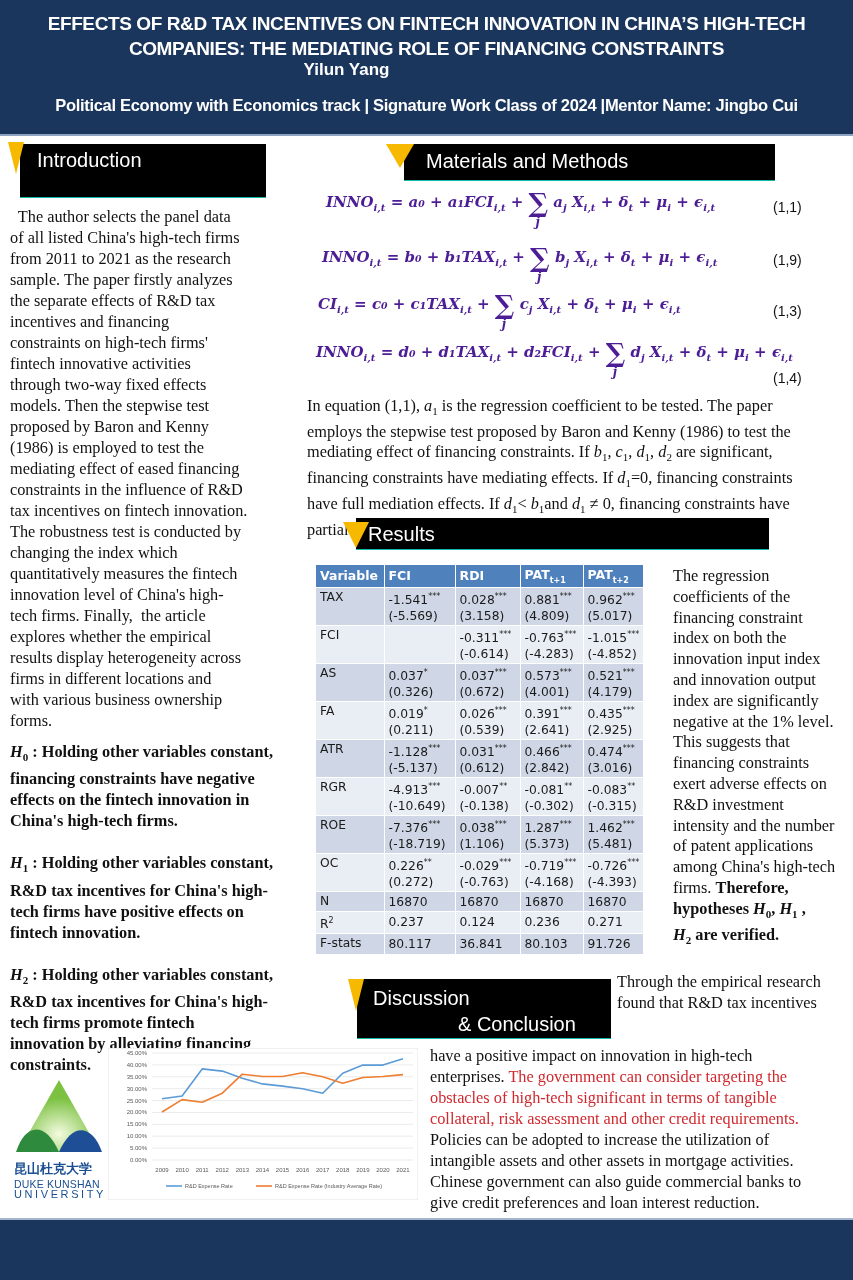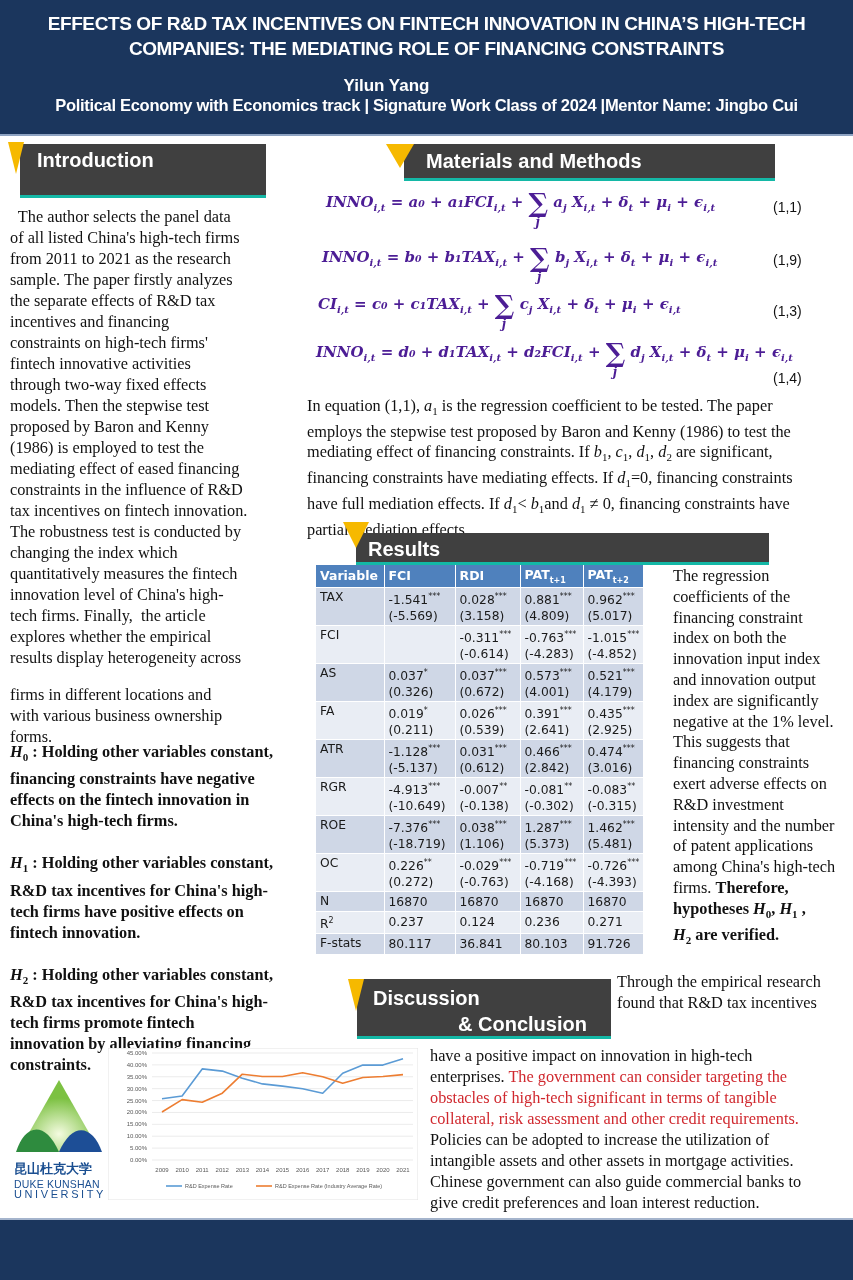--- a/index.html
+++ b/index.html
@@ -4,25 +4,25 @@
 <style>
   * { box-sizing: border-box; margin: 0; padding: 0; }
   html, body { width: 853px; height: 1280px; background: #ffffff; overflow: hidden; }
   body { position: relative; font-family: "Liberation Serif", serif; color: #111; }
 
   
   #header { position: absolute; left: 0; top: 0; width: 853px; height: 136px; background: #1b365d; border-bottom: 2px solid #8ea3c2; color: #fff; text-align: center; font-family: "Liberation Sans", sans-serif; font-weight: bold; }
   #header .title { position: absolute; left: 0; width: 853px; font-size: 19px; line-height: 23px; letter-spacing: -0.4px; }
   #header .t1 { top: 12px; }
   #header .t2 { top: 37px; }
-  #header .author { position: absolute; top: 76px; left: 0; width: 693px; font-size: 17px; margin-left: 40px; }
+  #header .author { position: absolute; top: 60px; left: 0; width: 693px; font-size: 17px; }
   #header .affil { position: absolute; top: 96px; left: 0; width: 853px; font-size: 16.5px; letter-spacing: -0.3px; }
 
   
-  .sec-head { position: absolute; background: #404040; color: #fff; font-family: "Liberation Sans", sans-serif; font-weight: bold; font-size: 20px; border-bottom: 3px solid #14b8a6; }
+  .sec-head { position: absolute; background: #000000; color: #fff; font-family: "Liberation Sans", sans-serif; font-weight: normal; font-size: 20px; border-bottom: 1px solid #14b8a6; }
   .sec-head .lbl { position: absolute; white-space: nowrap; }
   .gold { position: absolute; width: 0; height: 0; border-left: 14px solid transparent; border-right: 14px solid transparent; border-top: 30px solid #f6b900; }
 
   
   .body-text { position: absolute; font-size: 16.3px; line-height: 21px; font-family: "Liberation Serif", serif; color: #111; }
   .hyp { font-weight: bold; }
   .red { color: #d0282e; }
   i.m { font-style: italic; font-weight: bold; }
 
   
@@ -88,21 +88,21 @@
     <div style="white-space: pre;">mediating effect of eased financing</div>
     <div style="white-space: pre;">constraints in the influence of R&amp;D</div>
     <div style="white-space: pre;">tax incentives on fintech innovation.</div>
     <div style="white-space: pre;">The robustness test is conducted by</div>
     <div style="white-space: pre;">changing the index which</div>
     <div style="white-space: pre;">quantitatively measures the fintech</div>
     <div style="white-space: pre;">innovation level of China's high-</div>
     <div style="white-space: pre;">tech firms. Finally,  the article</div>
     <div style="white-space: pre;">explores whether the empirical</div>
     <div style="white-space: pre;">results display heterogeneity across</div>
-    <div style="white-space: pre; margin-top: 16px;">firms in different locations and</div>
+    <div style="white-space: pre;">firms in different locations and</div>
     <div style="white-space: pre;">with various business ownership</div>
     <div style="white-space: pre;">forms.</div>
   </div>
 
 <div class="body-text hyp" id="hypotheses" style="left:10px;top:741px;width:295px;">
     <div>
       <div style="white-space: pre;"><i class="m">H</i><sub style="font-size: 11px;">0</sub> : Holding other variables constant,</div>
       <div style="white-space: pre;">financing constraints have negative</div>
       <div style="white-space: pre;">effects on the fintech innovation in</div>
       <div style="white-space: pre;">China's high-tech firms.</div>
@@ -140,21 +140,21 @@
 
 <div class="body-text" id="methods-para" style="left:307px;top:396px;width:545px;font-size:16.3px;line-height:20.6px;">
     <div style="white-space: pre;">In equation (1,1), <i style="font-style: italic;">a</i><sub style="font-size: 11px;">1</sub> is the regression coefficient to be tested. The paper</div>
     <div style="white-space: pre;">employs the stepwise test proposed by Baron and Kenny (1986) to test the</div>
     <div style="white-space: pre;">mediating effect of financing constraints. If <i style="font-style: italic;">b</i><sub style="font-size: 11px;">1</sub>, <i style="font-style: italic;">c</i><sub style="font-size: 11px;">1</sub>, <i style="font-style: italic;">d</i><sub style="font-size: 11px;">1</sub>, <i style="font-style: italic;">d</i><sub style="font-size: 11px;">2</sub> are significant,</div>
     <div style="white-space: pre;">financing constraints have mediating effects. If <i style="font-style: italic;">d</i><sub style="font-size: 11px;">1</sub>=0, financing constraints</div>
     <div style="white-space: pre;">have full mediation effects. If <i style="font-style: italic;">d</i><sub style="font-size: 11px;">1</sub>&lt; <i style="font-style: italic;">b</i><sub style="font-size: 11px;">1</sub>and <i style="font-style: italic;">d</i><sub style="font-size: 11px;">1</sub> ≠ 0, financing constraints have</div>
     <div style="white-space: pre;">partial mediation effects.</div>
   </div>
 
-<div class="sec-head" style="left:356px;top:533px;width:413px;height:32px;">
+<div class="sec-head" style="left:356px;top:518px;width:413px;height:32px;">
   <span class="lbl" style="left:12px;top:5px;">Results</span>
 </div>
 <div class="gold" style="left:343px;top:522px;border-left-width:13px;border-right-width:13px;border-top-width:26px;"></div>
 
 <table id="results-table">
   <thead>
       <tr id="thead-row">
         <th>Variable</th>
         <th>FCI</th>
         <th>RDI</th>

